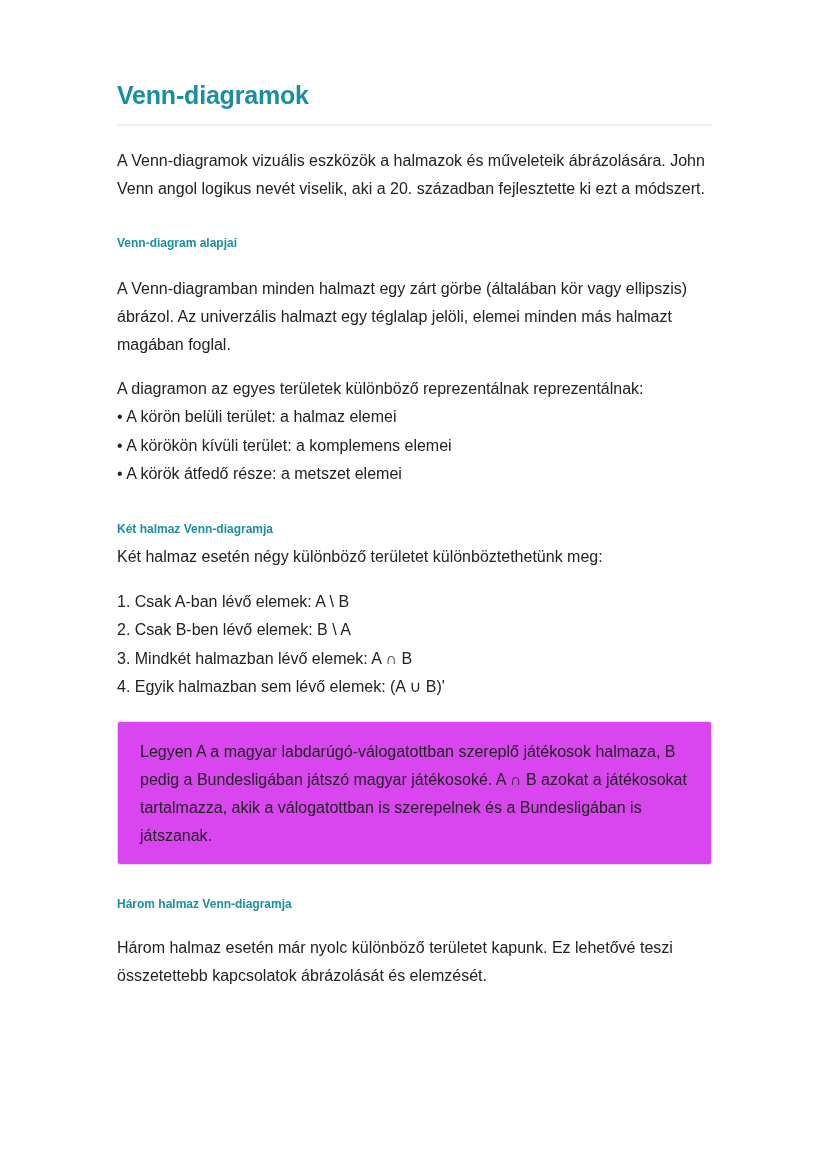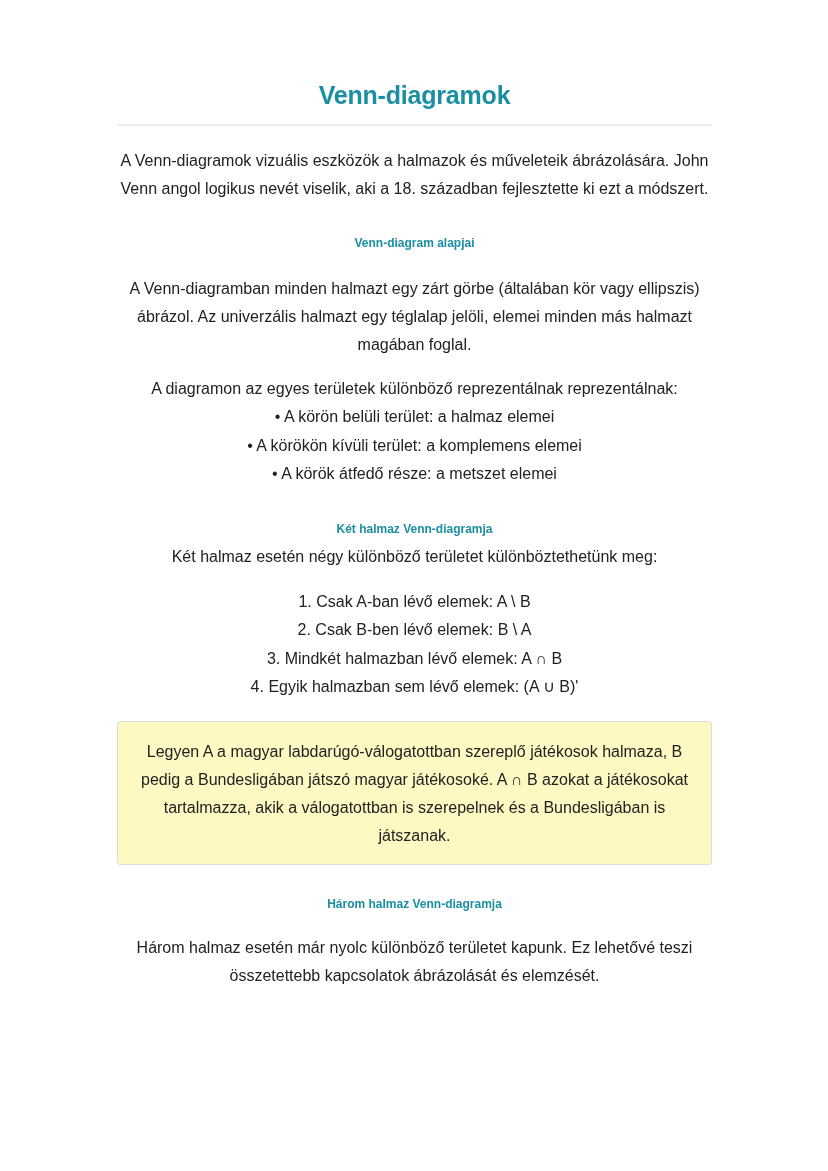--- a/index.html
+++ b/index.html
@@ -5,21 +5,20 @@
     html, body { margin: 0; padding: 0; background: #ffffff; }
     body { width: 828px; height: 1171px; overflow: hidden; }
     .page {
       position: relative;
       width: 828px;
       height: 1171px;
       box-sizing: border-box;
       padding: 78px 116px 0 117px;
       font-family: "Liberation Sans", sans-serif;
       color: #222222;
-      text-align: center;
     }
     .title {
       margin: 0;
       font-size: 25px;
       font-weight: bold;
       color: #1a8fa3;
       line-height: 34px;
       padding-bottom: 12px;
       border-bottom: 2px solid #eeeeee;
       letter-spacing: -0.2px;
@@ -48,36 +47,36 @@
     ul.bullets { margin-top: 0; }
     ul.bullets li, ol.numbered li {
       font-size: 16px;
       line-height: 28.5px;
     }
     .h-ket { margin-top: 29px; }
     .p-ket { margin-top: 3px; }
     ol.numbered { margin-top: 17px; }
     .example-box {
       margin-top: 19px;
-      background: #fef9c3;
+      background: #d946ef;
       border: 1px solid #d9dedb;
       border-radius: 3px;
       padding: 16px 22px 14px 22px;
     }
     .example-box p { line-height: 28px; }
     .h-harom { margin-top: 28px; }
     .p-harom { margin-top: 19px; }
   </style>
 </head>
 <body>
 
 <div class="page">
   <h1 class="title">Venn-diagramok</h1>
 
-  <p class="intro">A Venn-diagramok vizuális eszközök a halmazok és műveleteik ábrázolására. John Venn angol logikus nevét viselik, aki a 18. században fejlesztette ki ezt a módszert.</p>
+  <p class="intro">A Venn-diagramok vizuális eszközök a halmazok és műveleteik ábrázolására. John Venn angol logikus nevét viselik, aki a 20. században fejlesztette ki ezt a módszert.</p>
 
   <h3 class="h-alapjai">Venn-diagram alapjai</h3>
   <p class="p-alapjai">A Venn-diagramban minden halmazt egy zárt görbe (általában kör vagy ellipszis) ábrázol. Az univerzális halmazt egy téglalap jelöli, elemei minden más halmazt magában foglal.</p>
   <p class="p-diagramon">A diagramon az egyes területek különböző reprezentálnak reprezentálnak:</p>
   <ul class="bullets">
     <li>• A körön belüli terület: a halmaz elemei</li>
     <li>• A körökön kívüli terület: a komplemens elemei</li>
     <li>• A körök átfedő része: a metszet elemei</li>
   </ul>
 

